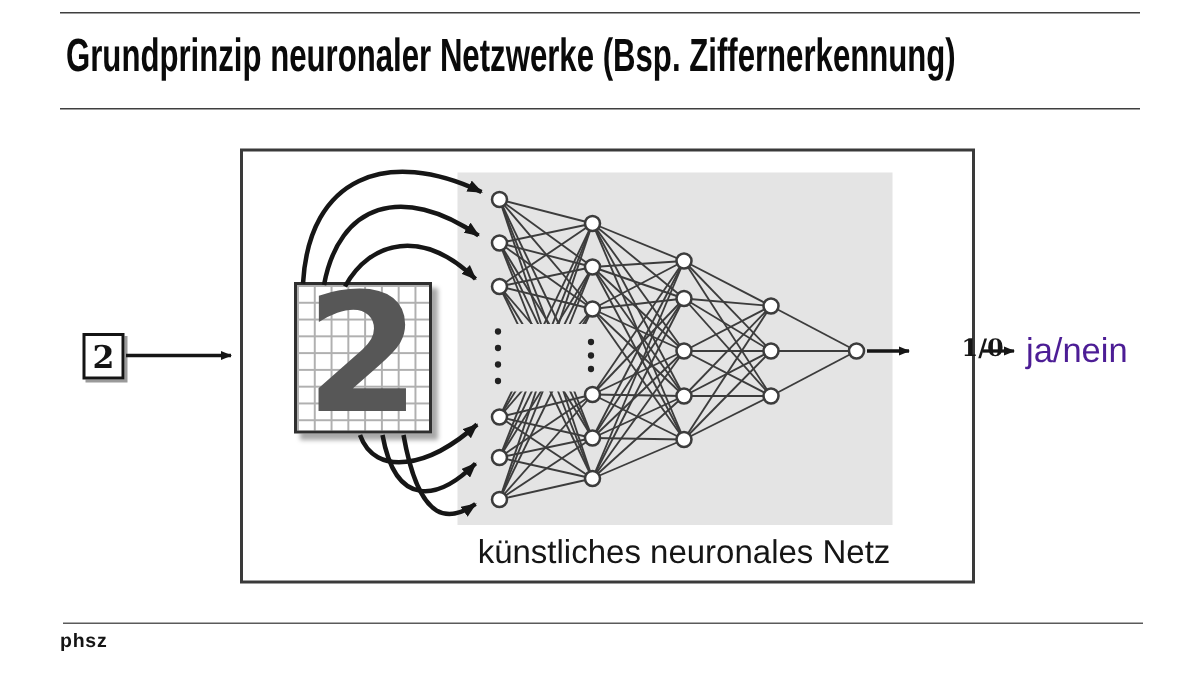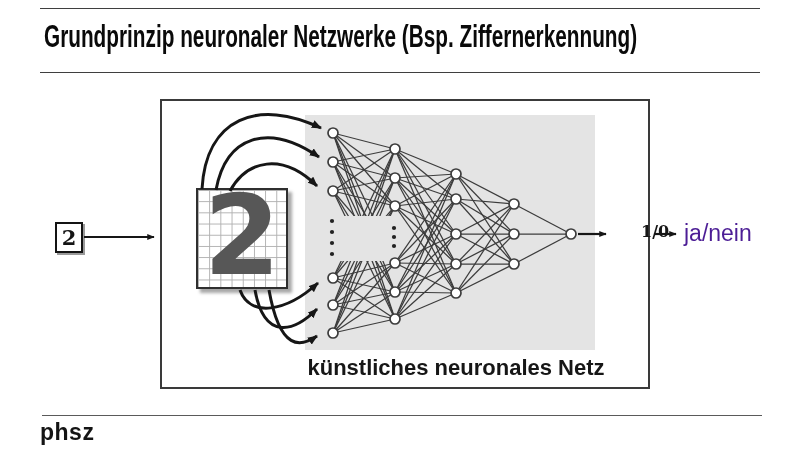--- a/index.html
+++ b/index.html
@@ -42,35 +42,35 @@
     display:flex;align-items:center;justify-content:center;
     z-index:3;overflow:hidden;
   }
   #grid-digit{
     font-family:"DejaVu Sans",sans-serif;font-weight:bold;
     font-size:110px;line-height:97px;color:#575757;margin-top:-4px;
   }
   #overlay{position:absolute;left:0;top:0;z-index:4;}
   #net-label{
     position:absolute;left:300px;top:355px;width:312px;text-align:center;
-    font-size:22px;color:#161616;z-index:5;font-weight:bold;
+    font-size:22px;color:#161616;z-index:5;
   }
   #output-value{
     position:absolute;left:611px;top:222px;width:38px;
     font-family:"DejaVu Serif",serif;font-weight:bold;font-size:16px;color:#161616;
     z-index:5;
     margin-left:30px;
   }
   #result-label{
     position:absolute;left:684px;top:220px;
     font-size:23px;color:#4c1d95;z-index:5;
   }
   #footer-logo{
     position:absolute;left:40px;top:419px;
-    font-size:23px;font-weight:bold;letter-spacing:0.5px;color:#141414;
+    font-size:13px;font-weight:bold;letter-spacing:0.5px;color:#141414;
   }
 </style>
 </head>
 <body>
 
 <div class="rule" id="rule-top"></div>
 <div id="title">Grundprinzip neuronaler Netzwerke (Bsp. Ziffernerkennung)</div>
 <div class="rule" id="rule-mid"></div>
 
 <div id="frame"></div>

